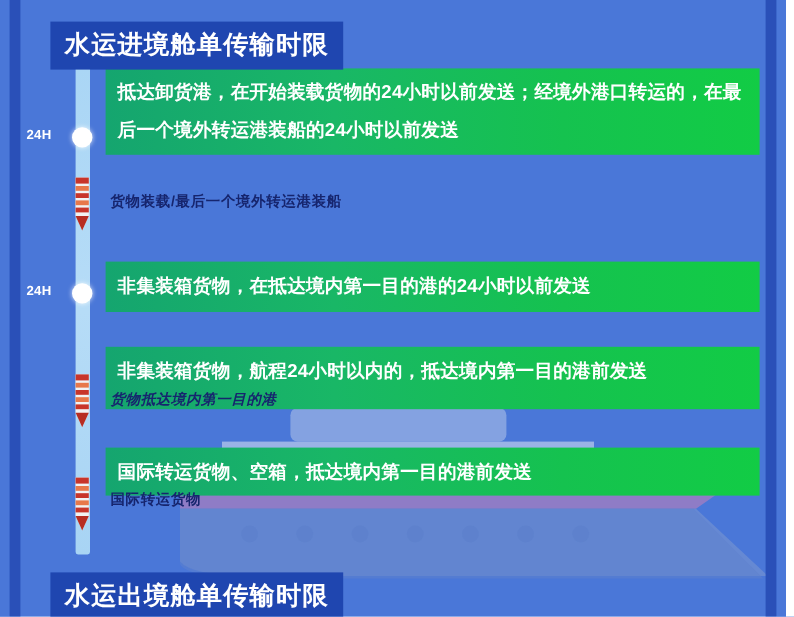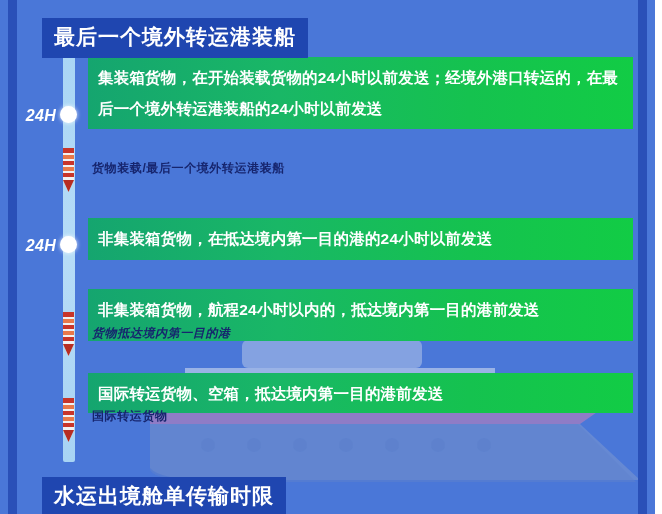--- a/index.html
+++ b/index.html
@@ -78,28 +78,26 @@
     border-radius: 50%;
     background: #ffffff;
     box-shadow: 0 0 4px rgba(255,255,255,0.85);
     left: 60px;
     z-index: 8;
   }
   .node-label {
     position: absolute;
     left: 22px;
     width: 34px;
-    text-align: right;
     color: #ffffff;
-    font-size: 16px;
+    font-size: 11px;
     font-weight: bold;
     letter-spacing: 0.3px;
     z-index: 8;
     white-space: nowrap;
-    font-style: italic;
   }
   .ship-marker {
     position: absolute;
     left: 60px;
     width: 17px;
     height: 48px;
     z-index: 9;
   }
 
   
@@ -206,30 +204,30 @@
   <svg class="ship-marker" viewBox="0 0 17 48" style="top:396px">
     <path d="M3 2 L14 2 L14 34 L8.5 46 L3 34 Z" fill="#f2f2f2"></path>
     <rect x="3" y="2" width="11" height="5" fill="#c8352a"></rect>
     <rect x="3" y="9" width="11" height="4" fill="#e8784a"></rect>
     <rect x="3" y="15" width="11" height="4" fill="#c8352a"></rect>
     <rect x="3" y="21" width="11" height="4" fill="#e8784a"></rect>
     <rect x="3" y="27" width="11" height="4" fill="#c8352a"></rect>
     <path d="M3 34 L14 34 L8.5 46 Z" fill="#b72d22"></path>
   </svg>
 
-  <div class="band" style="top:57px; height:72px;">集装箱货物，在开始装载货物的24小时以前发送；经境外港口转运的，在最后一个境外转运港装船的24小时以前发送</div>
+  <div class="band" style="top:57px; height:72px;">抵达卸货港，在开始装载货物的24小时以前发送；经境外港口转运的，在最后一个境外转运港装船的24小时以前发送</div>
   <div class="band" style="top:218px; height:42px;">非集装箱货物，在抵达境内第一目的港的24小时以前发送</div>
   <div class="band" style="top:289px; height:52px;">非集装箱货物，航程24小时以内的，抵达境内第一目的港前发送</div>
   <div class="band" style="top:373px; height:40px;">国际转运货物、空箱，抵达境内第一目的港前发送</div>
 
   <div class="milestone" style="top:160px;">货物装载/最后一个境外转运港装船</div>
   <div class="milestone" style="top:325px;font-style:italic;">货物抵达境内第一目的港</div>
   <div class="milestone" style="top:408px;">国际转运货物</div>
 
-  <div class="banner top">最后一个境外转运港装船</div>
+  <div class="banner top">水运进境舱单传输时限</div>
   <div class="banner bottom">水运出境舱单传输时限</div>
 
   <div class="frame-pad left"></div>
   <div class="frame-strip left"></div>
   <div class="frame-strip right"></div>
   <div class="frame-pad right"></div>
   <div class="frame-white"></div>
 
 </div>
 

